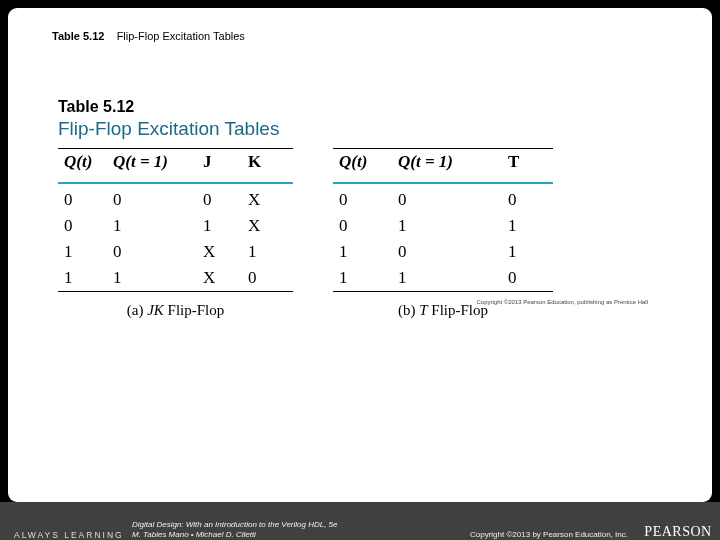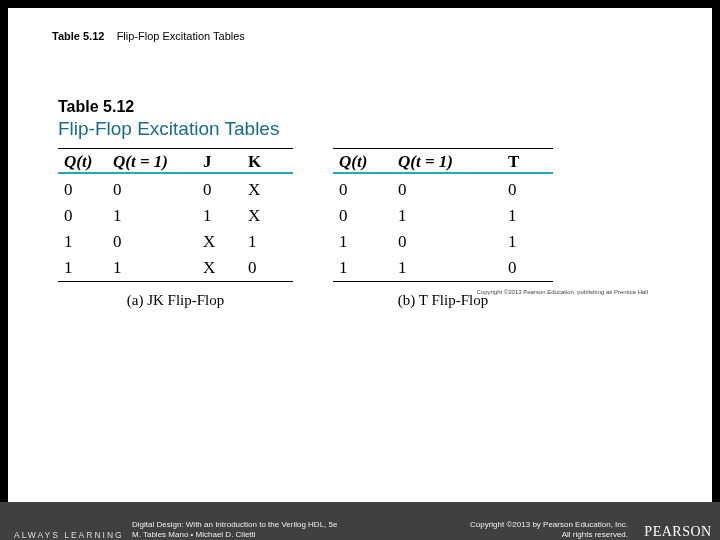--- a/index.html
+++ b/index.html
@@ -9,20 +9,21 @@
     background: #000;
     font-family: Arial, Helvetica, sans-serif;
     position: relative;
     overflow: hidden;
   }
   .slide {
     position: absolute;
     left: 8px; top: 8px;
     width: 704px; height: 494px;
     background: #fff;
+    border-radius: 9px;
   }
   .caption-line {
     position: absolute;
     left: 44px; top: 22px;
     font-size: 11px;
     color: #000;
   }
   .caption-line .tnum { font-weight: bold; }
   .figure {
     position: absolute;
@@ -52,21 +53,21 @@
     font-family: "Times New Roman", Times, serif;
     font-size: 17px;
     font-weight: normal;
     padding: 3px 0 3px 0;
   }
   th {
     font-weight: bold;
     font-style: italic;
     font-family: "Times New Roman", Times, serif;
     border-bottom: 2px solid #22a7bf;
-    padding-bottom: 0;
+    padding-bottom: 10px;
   }
   th.plain { font-style: normal; }
   .tbl-jk th:nth-child(1), .tbl-jk td:nth-child(1) { width: 55px; padding-left: 6px; }
   .tbl-jk th:nth-child(2), .tbl-jk td:nth-child(2) { width: 90px; }
   .tbl-jk th:nth-child(3), .tbl-jk td:nth-child(3) { width: 45px; }
   .tbl-jk th:nth-child(4), .tbl-jk td:nth-child(4) { width: 45px; }
   .tbl-t th:nth-child(1), .tbl-t td:nth-child(1) { width: 65px; padding-left: 6px; }
   .tbl-t th:nth-child(2), .tbl-t td:nth-child(2) { width: 110px; }
   .tbl-t th:nth-child(3), .tbl-t td:nth-child(3) { width: 45px; }
   tbody tr:first-child td { padding-top: 6px; }
@@ -76,21 +77,21 @@
     border-top: 1.2px solid #000;
     border-bottom: 1.2px solid #000;
   }
   .subcap {
     text-align: center;
     font-family: "Times New Roman", Times, serif;
     font-size: 15px;
     margin-top: 10px;
   }
   .subcap .paren { }
-  .subcap .ff { }
+  .subcap .ff { font-style: italic; }
   .tiny-copy {
     position: absolute;
     right: 20px;
     bottom: 14px;
     font-size: 6px;
     color: #444;
   }
   .footer {
     position: absolute;
     left: 0; bottom: 0;
@@ -103,20 +104,21 @@
   }
   .footer .brand {
     width: 132px;
     padding-left: 14px;
     letter-spacing: 2px;
     font-size: 8.5px;
     color: #ddd;
   }
   .footer .bookinfo {
     flex: 1;
+    font-style: italic;
     color: #eee;
     line-height: 1.25;
   }
   .footer .bookinfo .line1 { }
   .footer .copy {
     text-align: right;
     color: #eee;
     line-height: 1.25;
     padding-right: 8px;
     margin-top: 40px;
@@ -240,18 +242,17 @@
 </div>
 
 <div class="footer">
   <div class="brand">ALWAYS LEARNING</div>
   <div class="bookinfo">
     <div class="line1">Digital Design: With an Introduction to the Verilog HDL, 5e</div>
     <div>M. Tables Mano • Michael D. Ciletti</div>
   </div>
   <div class="copy">
     <div>Copyright ©2013 by Pearson Education, Inc.</div>
-    <div>All rights reserved.</div>
   </div>
   <div class="plogo">
     <span class="plogo-text">PEARSON</span>
   </div>
 </div>
 
 </body></html>

